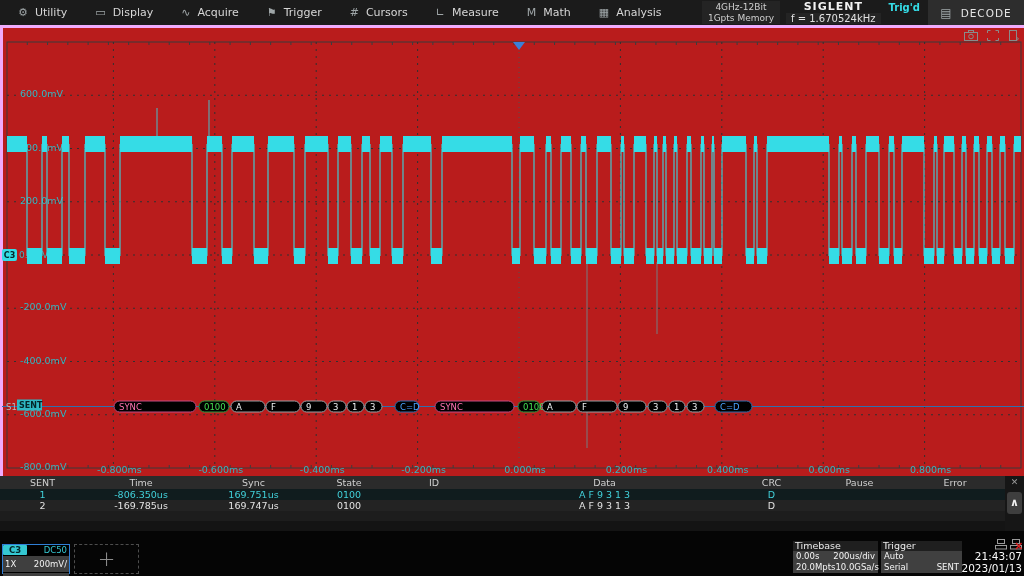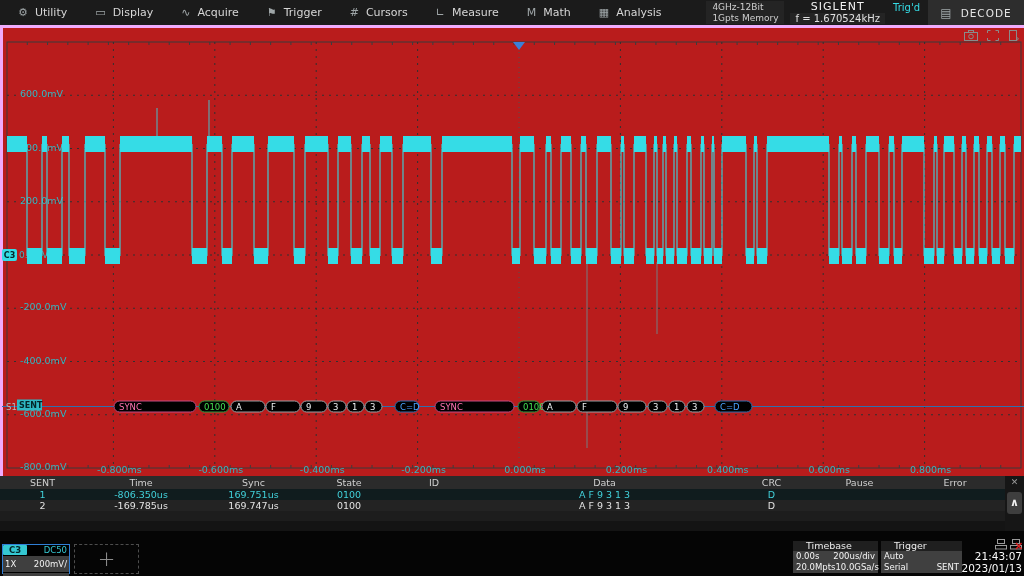--- a/index.html
+++ b/index.html
@@ -6,26 +6,26 @@
   #stage{position:relative;width:1024px;height:576px;background:#000;overflow:hidden;
          font-family:"DejaVu Sans","Liberation Sans",sans-serif;color:#d0d0d0;}
   
   #menubar{position:absolute;left:0;top:0;width:1024px;height:25px;background:#1b1b1b;
            display:flex;align-items:center;}
   .menu-item{display:flex;align-items:center;gap:7px;padding:0 14px;height:25px;
              font-size:11px;color:#d6d6d6;cursor:default;}
   .menu-item:first-child{padding-left:18px;}
   .mi-icon{font-size:11px;color:#9fa6a8;}
   #status-cluster{margin-left:auto;display:flex;align-items:stretch;height:25px;}
-  .acq-box{background:#242424;padding:1px 6px;text-align:left;font-size:9px;line-height:11px;
+  .acq-box{background:#242424;padding:1px 6px;text-align:center;font-size:9px;line-height:11px;
            color:#cfcfcf;margin:1px 0;}
   .brand-col{display:flex;flex-direction:column;align-items:center;margin-left:6px;}
-  .brand{font-size:11px;font-weight:normal;letter-spacing:1px;color:#f2f2f2;line-height:13px;}
+  .brand{font-size:11px;font-weight:bold;letter-spacing:1px;color:#f2f2f2;line-height:13px;}
   .freq-box{background:#242424;font-size:10px;color:#e0e0e0;padding:0 5px;line-height:11px;}
-  .trig-status{font-size:10px;color:#35dce6;margin:2px 8px 6px 8px;}
+  .trig-status{font-size:10px;color:#35dce6;margin:2px 8px 6px 8px;font-weight:bold;}
   #decode-tab{width:96px;background:#2d2d2d;display:flex;align-items:center;justify-content:center;
               gap:8px;font-size:10.5px;letter-spacing:1px;color:#e6e6e6;}
   #decode-tab .mi-icon{font-size:12px;}
   
   #scope{position:absolute;left:0;top:25px;width:1022px;height:449px;background:#b91c1c;
          border:3px solid #f0abfc;}
   #scope-svg{position:absolute;left:-1px;top:-1px;width:1024px;height:451px;}
   #scope svg text{font-family:"DejaVu Sans","Liberation Sans",sans-serif;}
   #corner-icons{position:absolute;right:6px;top:2px;display:flex;gap:9px;align-items:center;}
   #corner-icons svg{display:block;}
@@ -51,21 +51,21 @@
   .ch-name{background:#35c8d2;color:#03272b;font-weight:bold;width:24px;text-align:center;border-radius:1px;}
   .ch-coupling{margin-left:auto;color:#35c8d2;padding-right:2px;}
   .ch-r{display:flex;justify-content:space-between;height:8px;line-height:8px;background:#3f3f3f;
         color:#f2f2f2;padding:4px 2px;margin-top:1px;}
   #add-box{position:absolute;left:74px;top:13px;width:63px;height:28px;border:1px dashed #4d4d4d;
            display:flex;align-items:center;justify-content:center;}
   #add-box span{color:#8d8d8d;font-size:21px;font-weight:200;line-height:20px;}
   .panel{position:absolute;top:10px;height:33px;font-size:8.5px;}
   #tb-panel{left:793px;width:85px;}
   #trg-panel{left:881px;width:81px;}
-  .panel .p-hdr{height:10px;line-height:10px;background:#1f1f1f;color:#ececec;font-size:9.5px;padding-left:13px;}
+  .panel .p-hdr{height:10px;line-height:10px;background:#1f1f1f;color:#ececec;font-size:9.5px;padding-left:2px;}
   .panel .p-body{background:#404040;color:#f4f4f4;}
   .panel .p-row{display:flex;justify-content:space-between;height:11px;line-height:11px;padding:0 3px;}
   #clock{position:absolute;right:2px;top:8px;width:62px;text-align:right;}
   #clock .icons{display:flex;justify-content:flex-end;gap:3px;height:11px;}
   #clock .t{font-size:10.5px;color:#fafafa;line-height:12px;}
 </style>
 </head>
 <body>
 
 <div id="stage">

